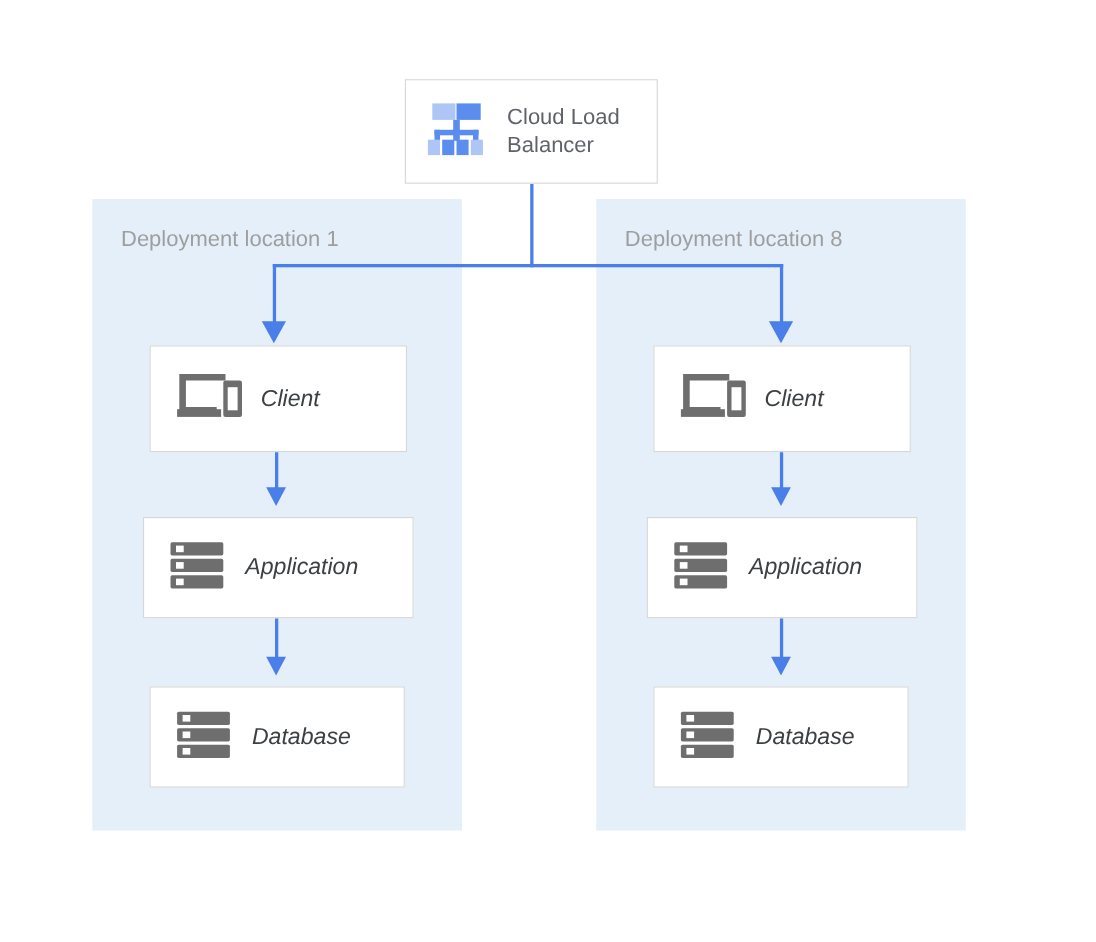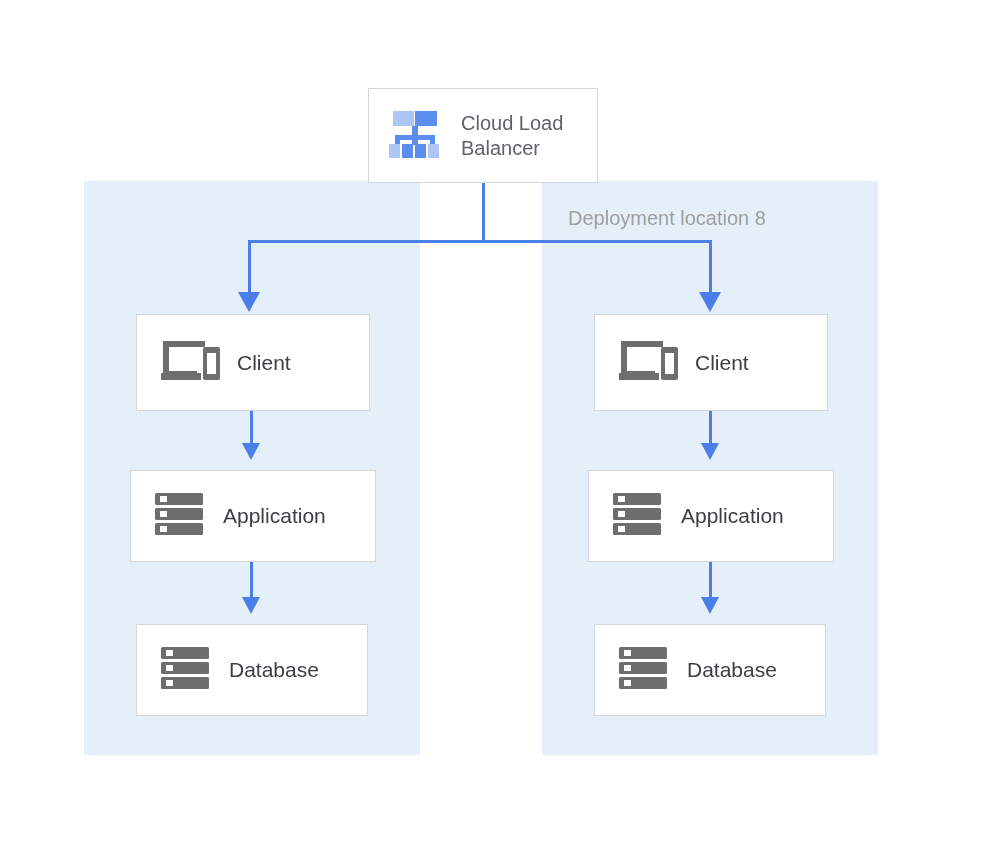--- a/index.html
+++ b/index.html
@@ -54,28 +54,28 @@
     white-space: pre-line;
   }
 
   
   #node-lb {
     left: 368px;
     top: 72px;
     width: 230px;
     height: 95px;
     padding-left: 18px;
-    margin-top: 16px;
   }
   #node-lb .icon { margin-right: 18px; }
   #node-lb .node-label { color: #5f6368; font-size: 20px; line-height: 25px; }
 
   
   .node.tier {
     padding-left: 22px;
+    font-style: italic;
   }
   .node.tier .icon { margin-right: 16px; }
 
   
   #node-client-1   { left: 136px; top: 314px; width: 234px; height: 97px; }
   #node-app-1      { left: 130px; top: 470px; width: 246px; height: 92px; }
   #node-db-1       { left: 136px; top: 624px; width: 232px; height: 92px; }
   
   #node-client-2   { left: 594px; top: 314px; width: 234px; height: 97px; }
   #node-app-2      { left: 588px; top: 470px; width: 246px; height: 92px; }
@@ -106,20 +106,21 @@
   }
 </style>
 </head>
 <body>
 
 <div id="canvas">
 
   <div class="zone" id="zone-1-panel" style="left:84px; top:181px; width:336px; height:574px;"></div>
   <div class="zone" id="zone-2-panel" style="left:542px; top:181px; width:336px; height:574px;"></div>
 
+  <div class="zone-label" style="left:110px; top:206px;">Deployment location 1</div>
   <div class="zone-label" style="left:568px; top:206px;">Deployment location 8</div>
 
   <div class="conn v" style="left:482px; top:167px; height:76px;"></div>
 
   <div class="conn h" style="left:248px; top:240px; width:464px;"></div>
 
   <div class="conn v" style="left:248px; top:240px; height:58px;"></div>
   <div class="arrowhead" style="left:238px; top:292px;"></div>
 
   <div class="conn v" style="left:709px; top:240px; height:58px;"></div>

